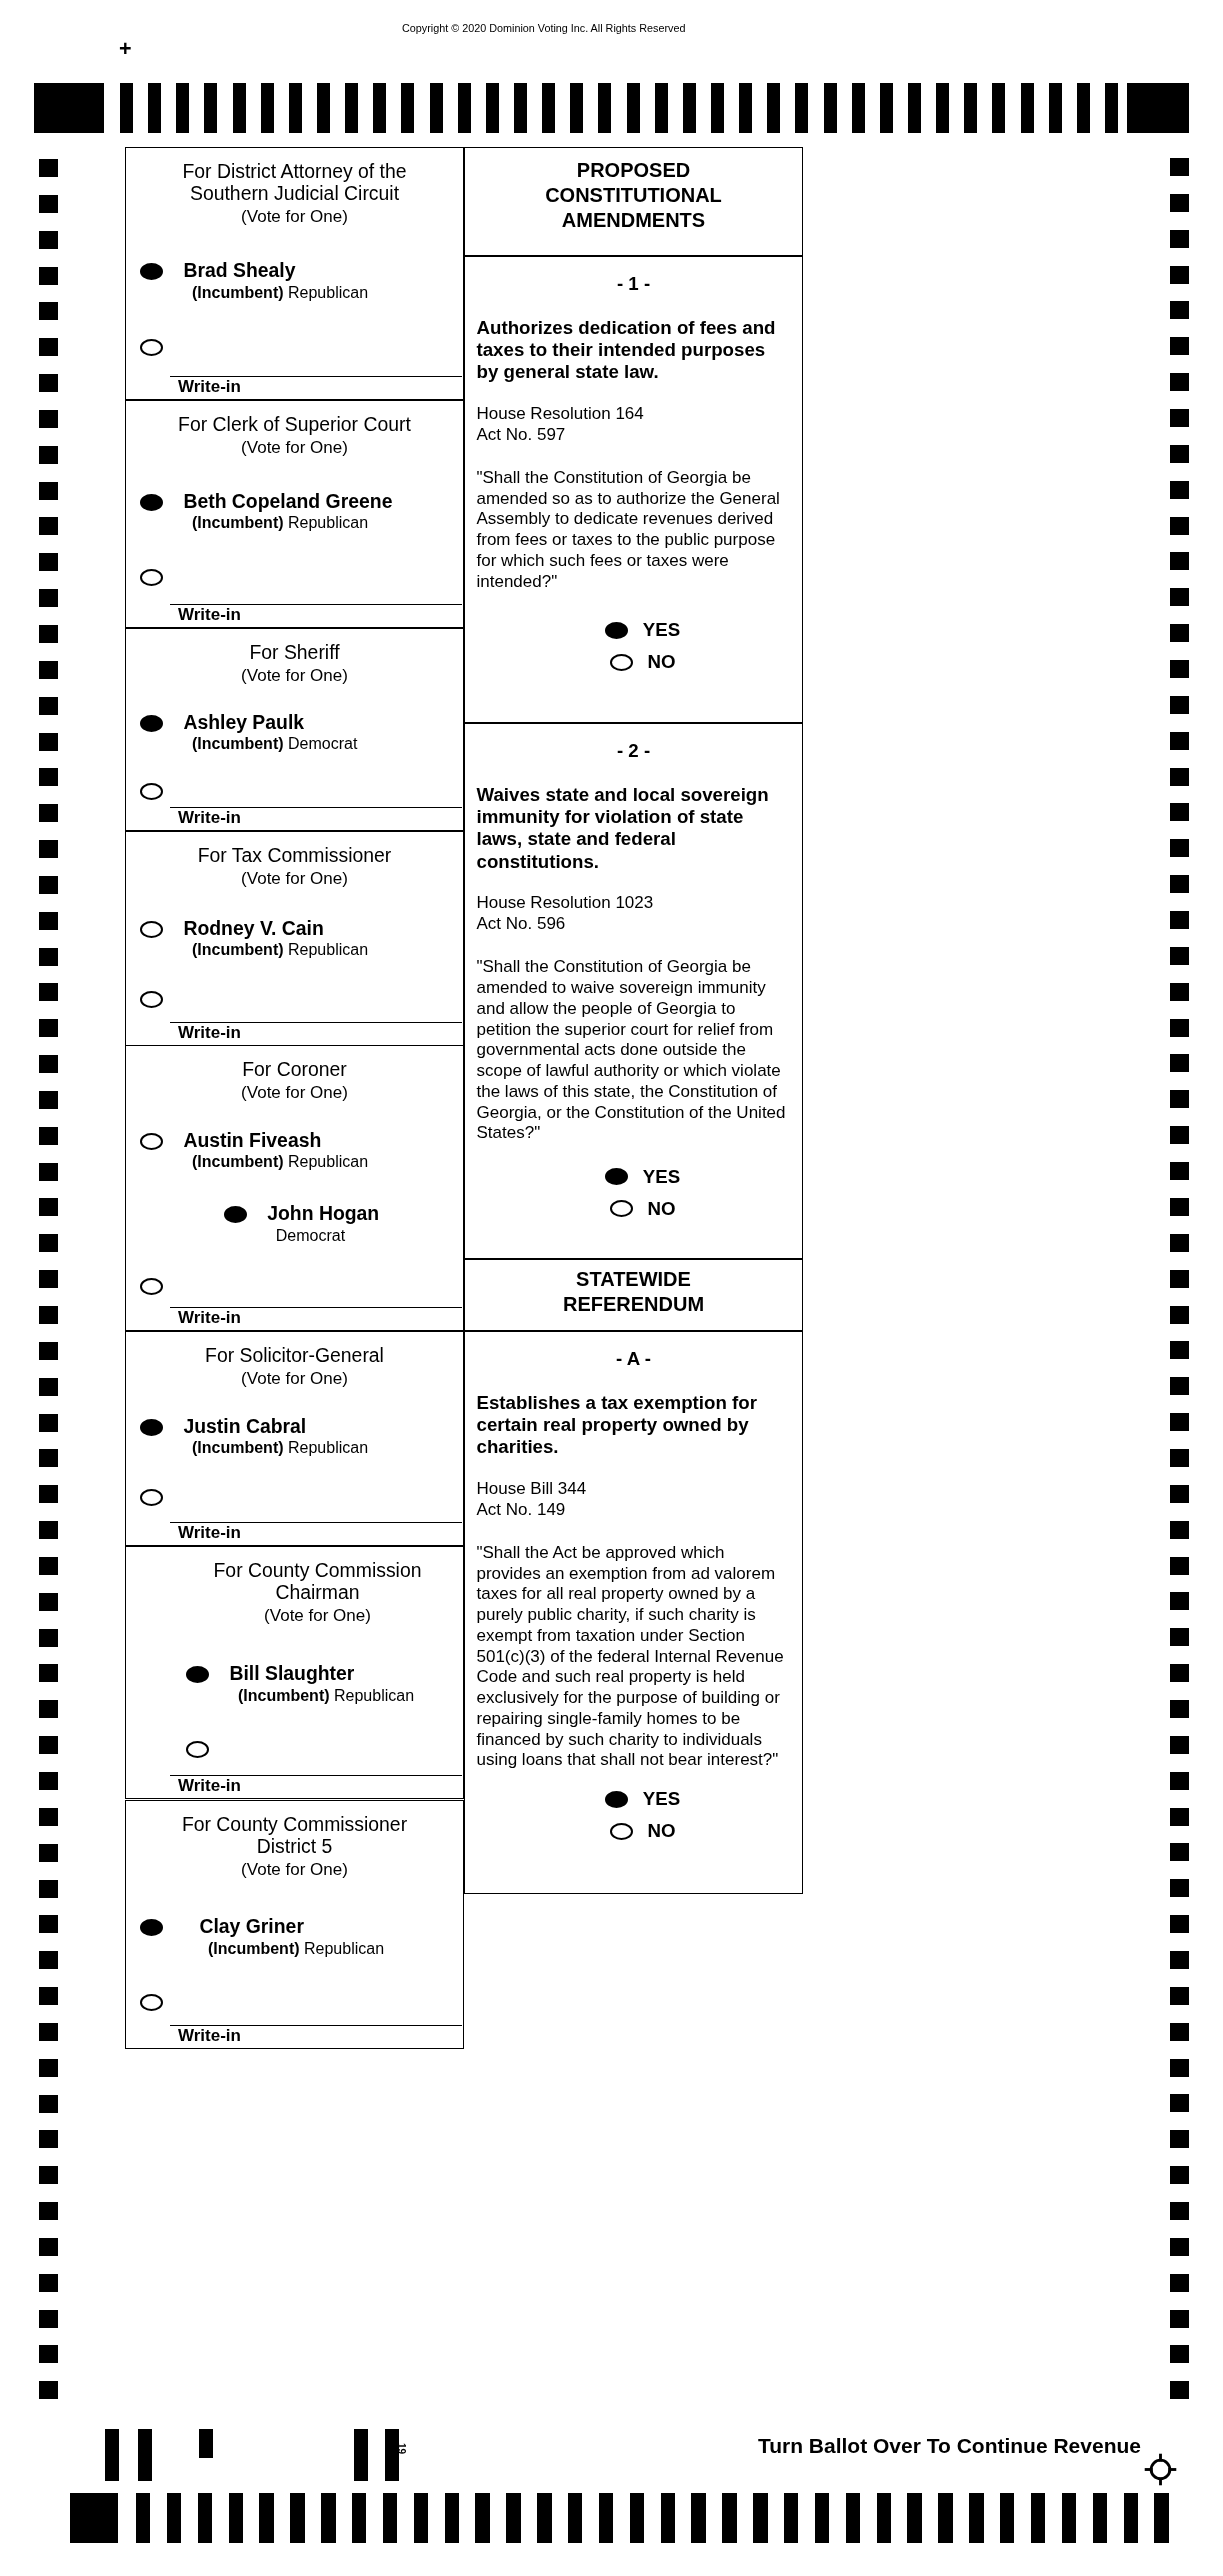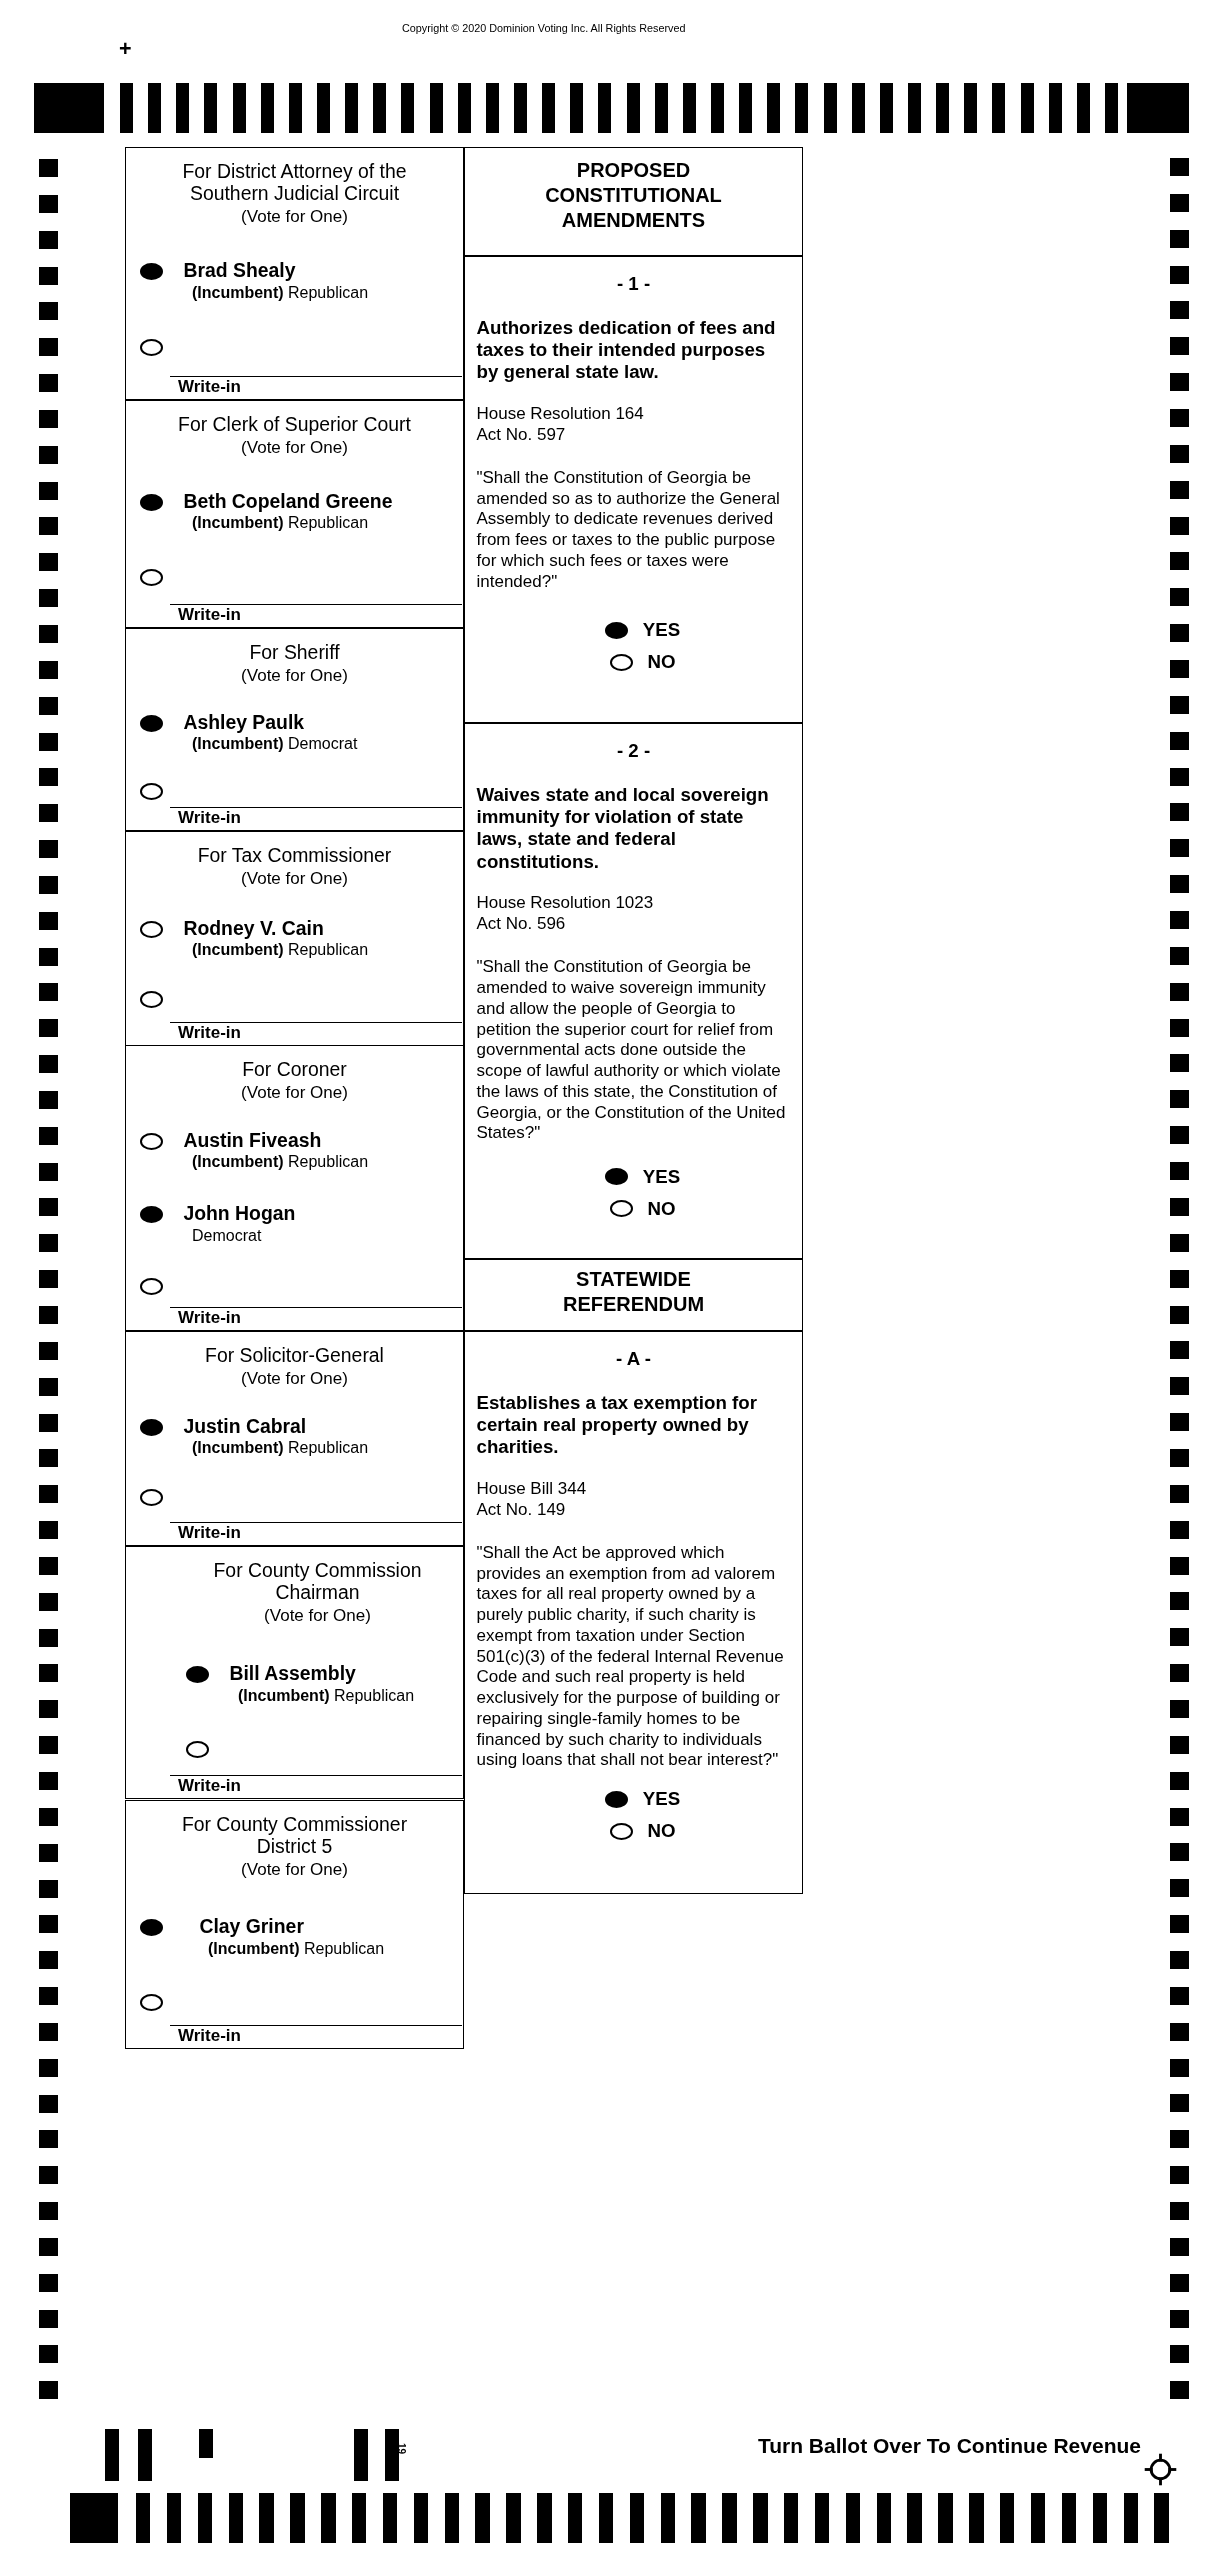--- a/index.html
+++ b/index.html
@@ -315,21 +315,21 @@
   <div class="box lcol" style="top:1045px;height:286px;">
     <div class="c-title">For Coroner</div>
     <div class="c-inst">(Vote for One)</div>
     <div class="cand" style="margin-top:27px;">
       <div class="oval"></div>
       <div class="cand-text">
         <div class="cand-name">Austin Fiveash</div>
         <div class="cand-detail"><span class="qual">(Incumbent)</span> <span>Republican</span></div>
       </div>
     </div>
-    <div class="cand" style="margin-top:32px;">
+    <div class="cand" style="margin-top:32px;justify-content:center;">
       <div class="oval filled"></div>
       <div class="cand-text">
         <div class="cand-name">John Hogan</div>
         <div class="cand-detail"><span class="qual"></span> <span>Democrat</span></div>
       </div>
     </div>
     <div class="oval-row" style="margin-top:33px;">
         <div class="oval"></div>
       </div>
     <div class="writein">
@@ -356,21 +356,21 @@
       <div class="wi-label">Write-in</div>
     </div>
   </div>
 
   <div class="box lcol" style="top:1546px;height:253px;padding-left:46px;">
     <div class="c-title" style="max-width:237px;">For County Commission Chairman</div>
     <div class="c-inst">(Vote for One)</div>
     <div class="cand" style="margin-top:37px;">
       <div class="oval filled"></div>
       <div class="cand-text">
-        <div class="cand-name">Bill Assembly</div>
+        <div class="cand-name">Bill Slaughter</div>
         <div class="cand-detail"><span class="qual">(Incumbent)</span> <span>Republican</span></div>
       </div>
     </div>
     <div class="oval-row" style="margin-top:36px;">
         <div class="oval"></div>
       </div>
     <div class="writein">
       <div class="wi-line"></div>
       <div class="wi-label">Write-in</div>
     </div>

